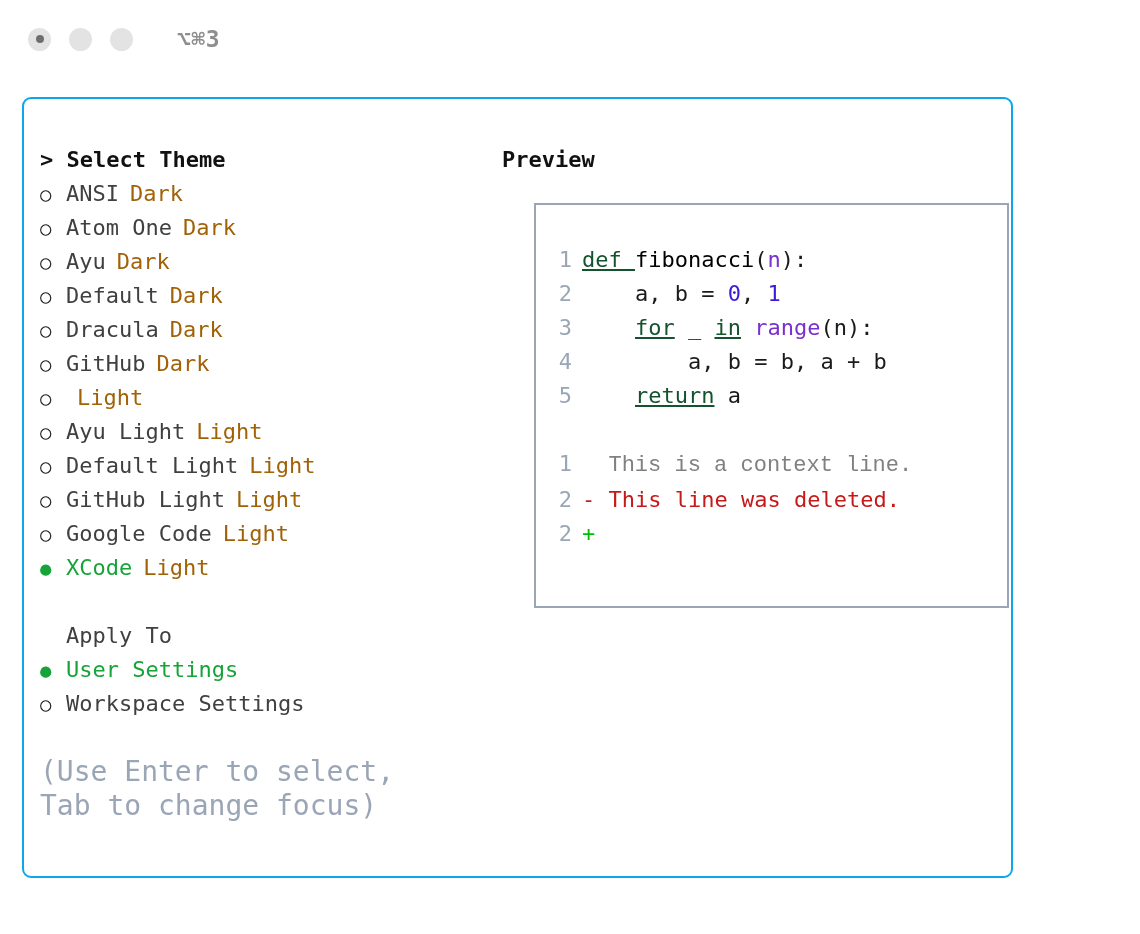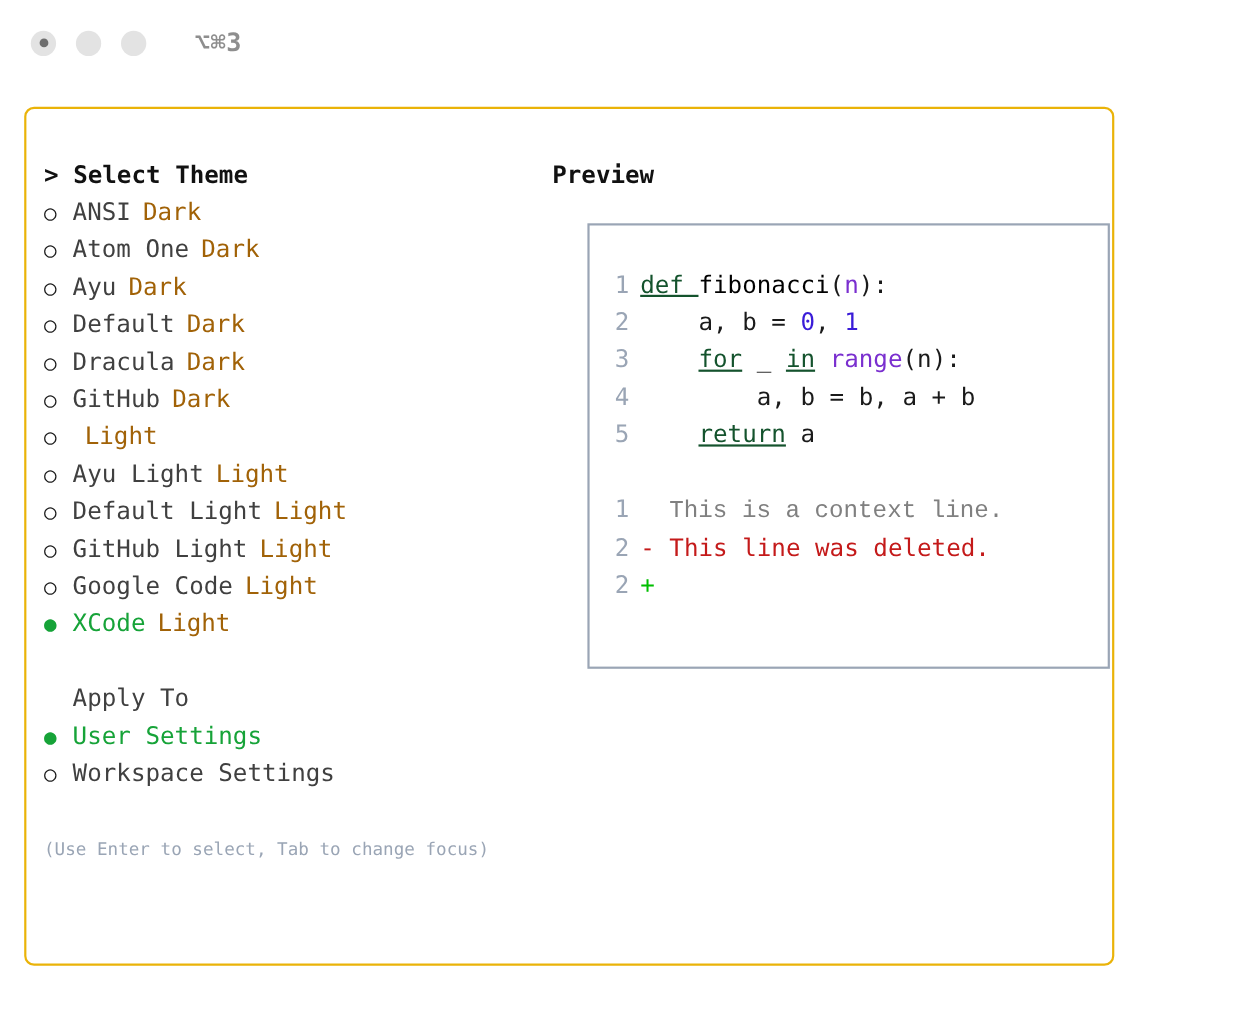--- a/index.html
+++ b/index.html
@@ -45,21 +45,21 @@
     color: #8e8e8e;
     letter-spacing: 0.5px;
   }
 
   
   .panel {
     position: absolute;
     left: 22px; top: 97px;
     width: 991px;
     height: 781px;
-    border: 2px solid #eab308;
+    border: 2px solid #0ea5e9;
     border-radius: 9px;
     box-sizing: border-box;
     background: #ffffff;
   }
 
   .columns {
     position: absolute;
     left: 0; top: 0;
     width: 100%; height: 100%;
   }
@@ -102,21 +102,21 @@
     color: #1a1a1a;
   }
   .marker.sel { color: #16a338; }
   .opt-label { color: #404040; }
   .opt-row.selected .opt-label { color: #16a338; }
   .opt-suffix { color: #a16207; margin-left: 11px; }
 
   .gap-block { height: 34px; }
 
   .help {
-    font-size: 16px;
+    font-size: 28px;
     line-height: 34px;
     color: #9aa5b5;
     width: 420px;
     white-space: pre-wrap;
   }
 
   
   .preview-box {
     position: absolute;
     left: 32px;

